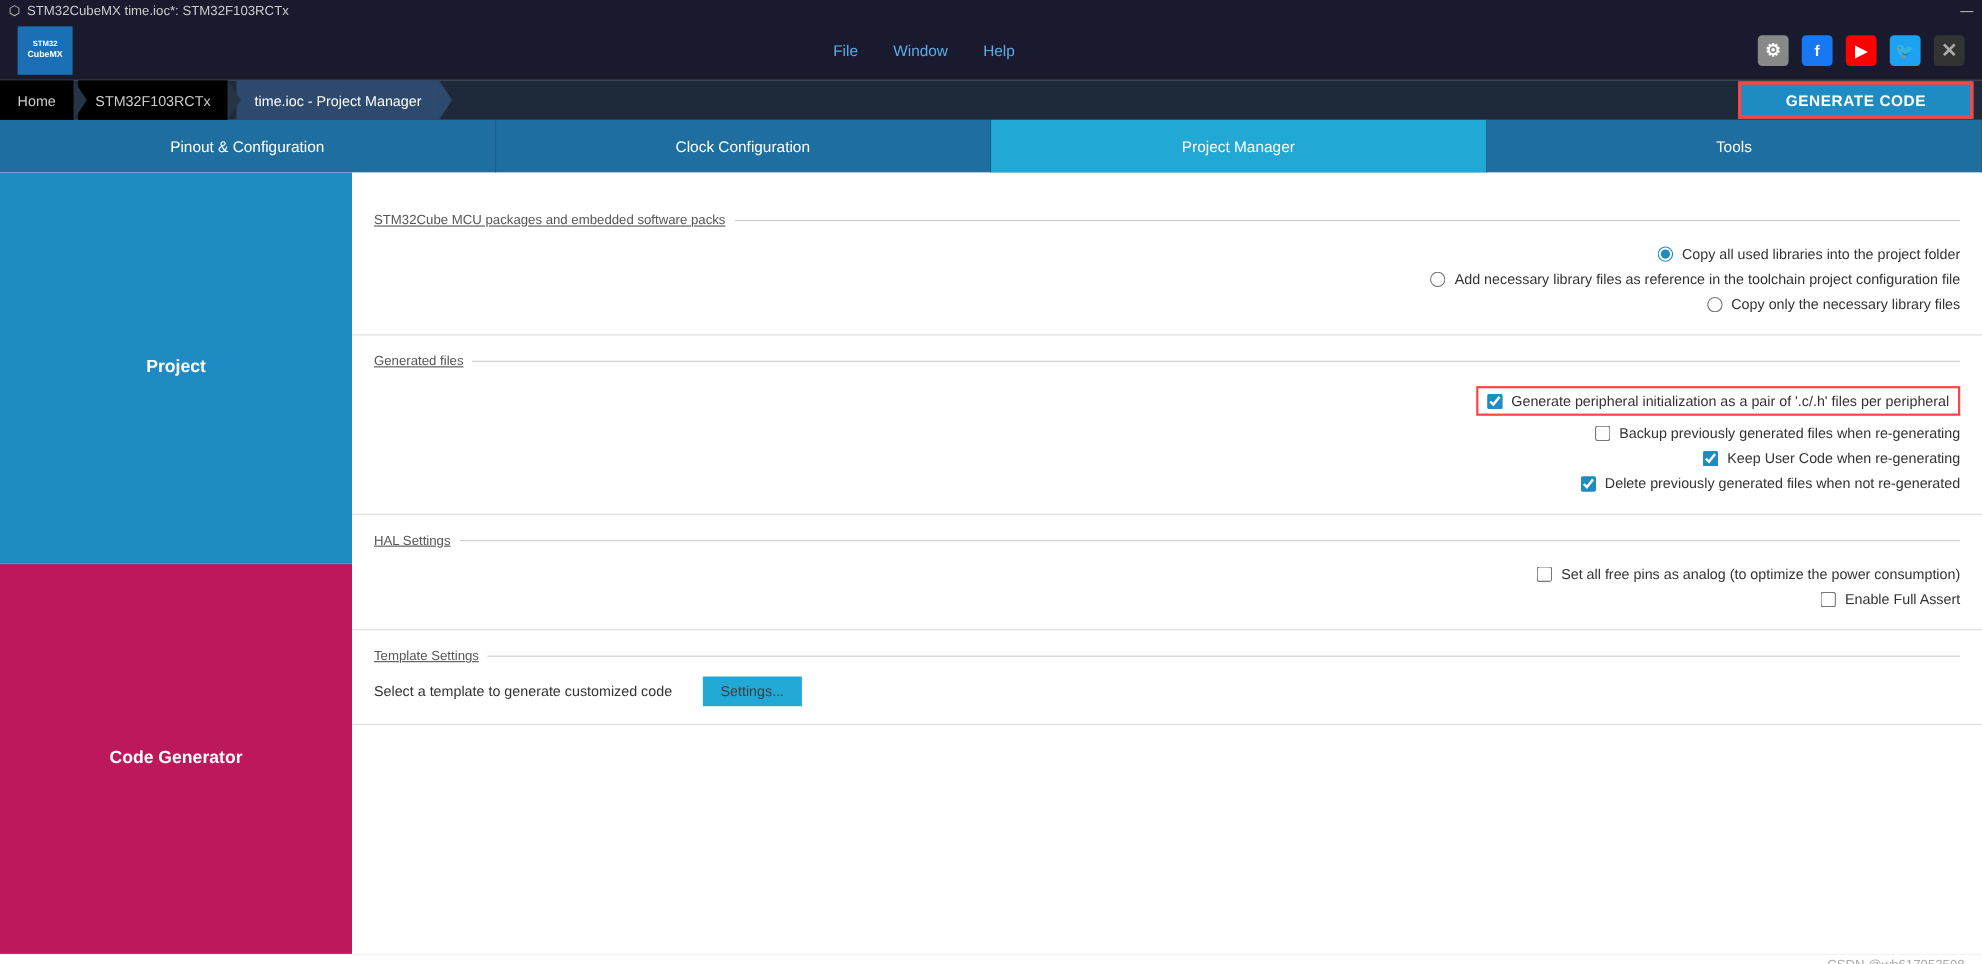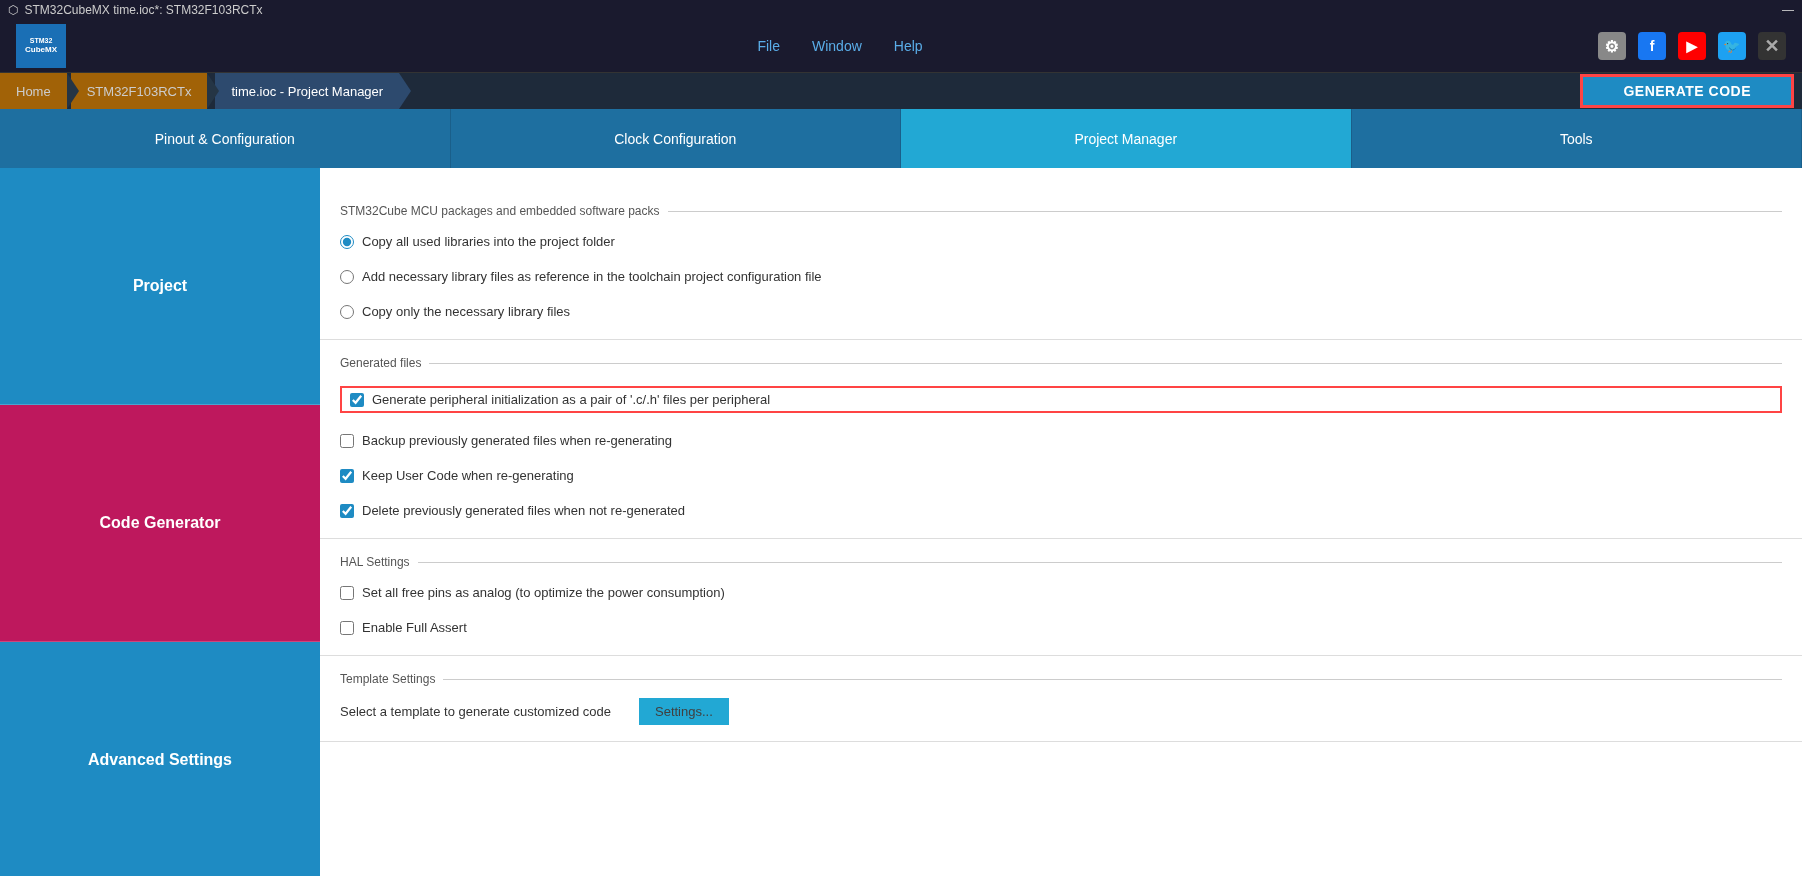--- a/index.html
+++ b/index.html
@@ -55,21 +55,21 @@
     
     .breadcrumb-bar {
       background: #1e2a3a;
       display: flex;
       align-items: center;
       padding: 0;
       height: 36px;
     }
     .breadcrumb-items { display: flex; align-items: center; flex: 1; }
     .breadcrumb-item {
-      background: #a16207;
+      background: #000000;
       color: #ccc;
       padding: 0 16px;
       height: 36px;
       display: flex; align-items: center;
       font-size: 13px;
       position: relative;
       cursor: pointer;
     }
     .breadcrumb-item::after {
       content: '';
@@ -91,21 +91,21 @@
       padding: 6px 40px;
       margin-right: 8px;
       cursor: pointer;
       letter-spacing: 0.5px;
     }
 
     
     .tab-bar {
       display: flex;
       background: #1e6fa0;
-      height: 59px;
+      height: 48px;
     }
     .tab {
       flex: 1;
       display: flex; align-items: center; justify-content: center;
       color: white;
       font-size: 14px;
       cursor: pointer;
       border-right: 1px solid #1a5f8a;
     }
     .tab.active {
@@ -149,37 +149,38 @@
     
     .section {
       padding: 16px 20px;
       border-bottom: 1px solid #ddd;
     }
     .section-title {
       font-size: 12px;
       color: #555;
       margin-bottom: 12px;
       position: relative;
+      text-decoration: underline;
     }
     .section-title::after {
       content: '';
       position: absolute;
       left: 0; right: 0; top: 50%;
       height: 1px;
       background: #ccc;
       z-index: 0;
     }
     .section-title span {
       background: white;
       position: relative;
       z-index: 1;
       padding-right: 8px;
     }
 
-    .radio-group, .checkbox-group { display: flex; flex-direction: column; gap: 20px; padding: 4px 0; }
+    .radio-group, .checkbox-group { display: flex; flex-direction: column; gap: 8px; padding: 4px 0; align-items: flex-end; }
     .radio-option, .checkbox-option {
       display: flex; align-items: center; gap: 8px;
       font-size: 13px; color: #333;
     }
     input[type="radio"], input[type="checkbox"] {
       width: 14px; height: 14px; cursor: pointer;
       accent-color: #1e8bc3;
     }
 
     .highlighted-option {
@@ -274,23 +275,20 @@
 
 <div class="main">
 
   <div class="sidebar">
     <div class="sidebar-item">
       <span>Project</span>
     </div>
     <div class="sidebar-item active">
       <span>Code Generator</span>
     </div>
-    <div class="sidebar-item">
-      <span>Advanced Settings</span>
-    </div>
   </div>
 
   <div class="content">
     <div class="content-top-spacer"></div>
 
     <div class="section">
       <div class="section-title">
         <span>STM32Cube MCU packages and embedded software packs</span>
       </div>
       <div class="radio-group">

